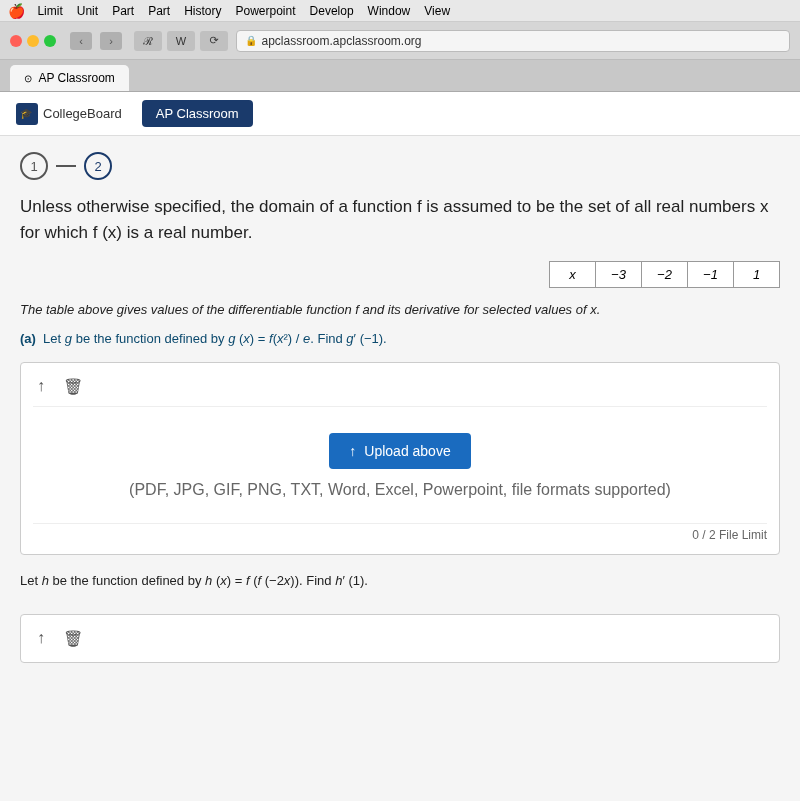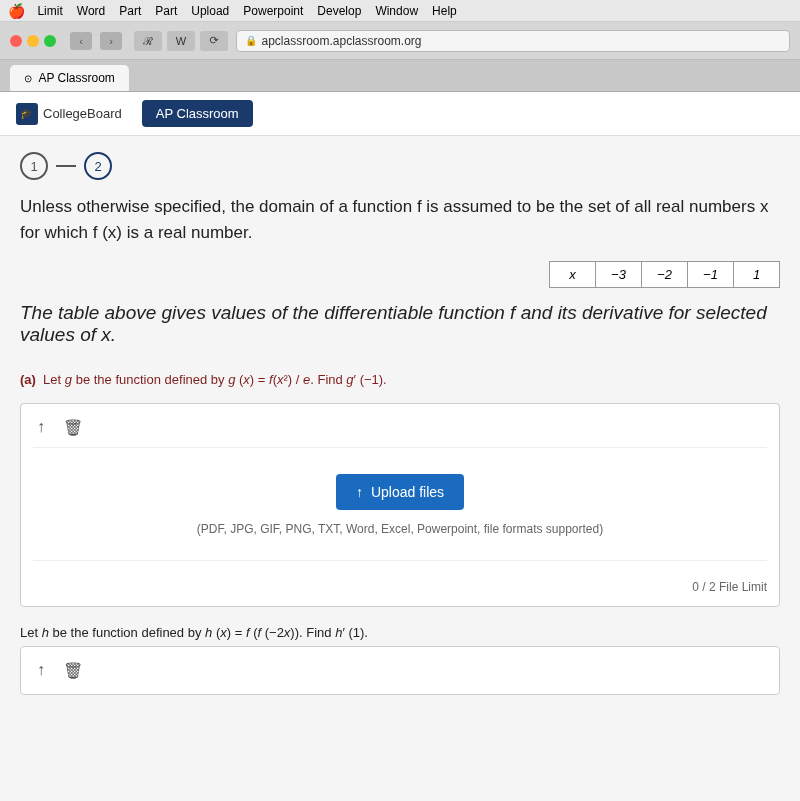--- a/index.html
+++ b/index.html
@@ -238,30 +238,30 @@
       flex-direction: column;
       align-items: center;
       font-size: 11px;
       line-height: 1.1;
     }
     .fraction .num { border-bottom: 1px solid #333; padding: 0 2px; }
     .fraction .den { padding: 0 2px; }
 
     
     .table-desc {
-      font-size: 19px;
+      font-size: 13px;
       color: #222;
-      margin-bottom: 24px;
+      margin-bottom: 12px;
       font-style: italic;
     }
 
     
     .part-label {
       font-size: 13px;
-      color: #7f1d1d;
+      color: #0c4a6e;
       margin-bottom: 12px;
       line-height: 1.6;
     }
 
     
     .answer-box {
       background: white;
       border: 1px solid #ccc;
       border-radius: 4px;
       padding: 12px;
@@ -298,65 +298,65 @@
       border: none;
       border-radius: 4px;
       padding: 10px 20px;
       font-size: 14px;
       cursor: pointer;
       display: flex;
       align-items: center;
       gap: 8px;
     }
     .upload-hint {
-      font-size: 12px;
+      font-size: 16px;
       color: #666;
     }
     .file-limit {
       text-align: right;
       font-size: 12px;
       color: #666;
-      padding-top: 19px;
+      padding-top: 4px;
       border-top: 1px solid #eee;
       margin-top: 8px;
     }
 
     
     .part-b-text {
       font-size: 13px;
       color: #222;
-      margin-bottom: 2px;
+      margin-bottom: 22px;
       line-height: 1.6;
     }
     .answer-box-bottom {
       background: white;
       border: 1px solid #ccc;
       border-radius: 4px;
       padding: 12px;
     }
     .answer-box-bottom-toolbar {
       display: flex;
       align-items: center;
       gap: 10px;
     }
   </style>
 </head>
 <body>
 
 <div class="menu-bar">
   <span class="apple">🍎</span>
   <span class="menu-item">Limit</span>
-  <span class="menu-item">Word</span>
+  <span class="menu-item">Unit</span>
   <span class="menu-item">Part</span>
   <span class="menu-item">Part</span>
-  <span class="menu-item">Upload</span>
+  <span class="menu-item">History</span>
   <span class="menu-item">Powerpoint</span>
   <span class="menu-item">Develop</span>
   <span class="menu-item">Window</span>
-  <span class="menu-item">Help</span>
+  <span class="menu-item">View</span>
 </div>
 
 <div class="browser-chrome">
   <div class="traffic-lights">
     <div class="tl-red"></div>
     <div class="tl-yellow"></div>
     <div class="tl-green"></div>
   </div>
   <button class="nav-btn">‹</button>
   <button class="nav-btn">›</button>
@@ -421,21 +421,21 @@
     </p>
 
     <div class="answer-box">
       <div class="answer-box-toolbar">
         <button class="toolbar-icon-btn">↑</button>
         <button class="toolbar-icon-btn">🗑</button>
       </div>
       <div class="answer-box-body">
         <button class="upload-btn">
           <span>↑</span>
-          <span>Upload files</span>
+          <span>Upload above</span>
         </button>
         <span class="upload-hint">(PDF, JPG, GIF, PNG, TXT, Word, Excel, Powerpoint, file formats supported)</span>
       </div>
       <div class="file-limit">0 / 2 File Limit</div>
     </div>
 
     <p class="part-b-text">
       Let <em>h</em> be the function defined by <em>h</em> (<em>x</em>) = <em>f</em> (<em>f</em> (−2<em>x</em>)). Find <em>h</em>′ (1).
     </p>
 

